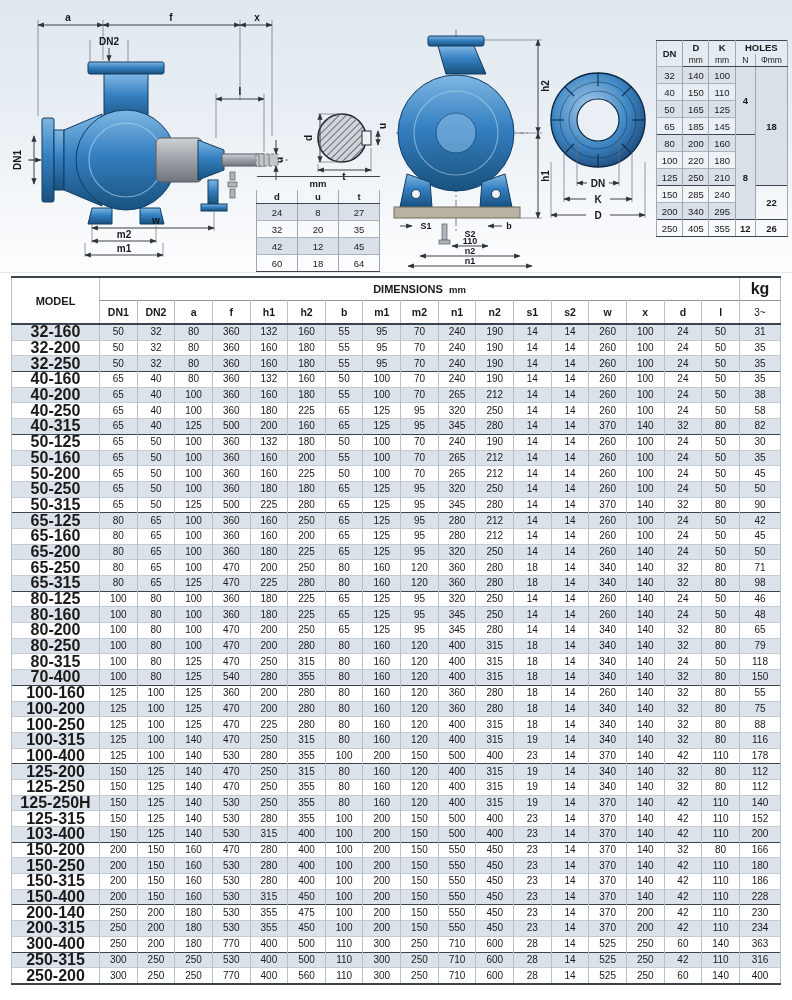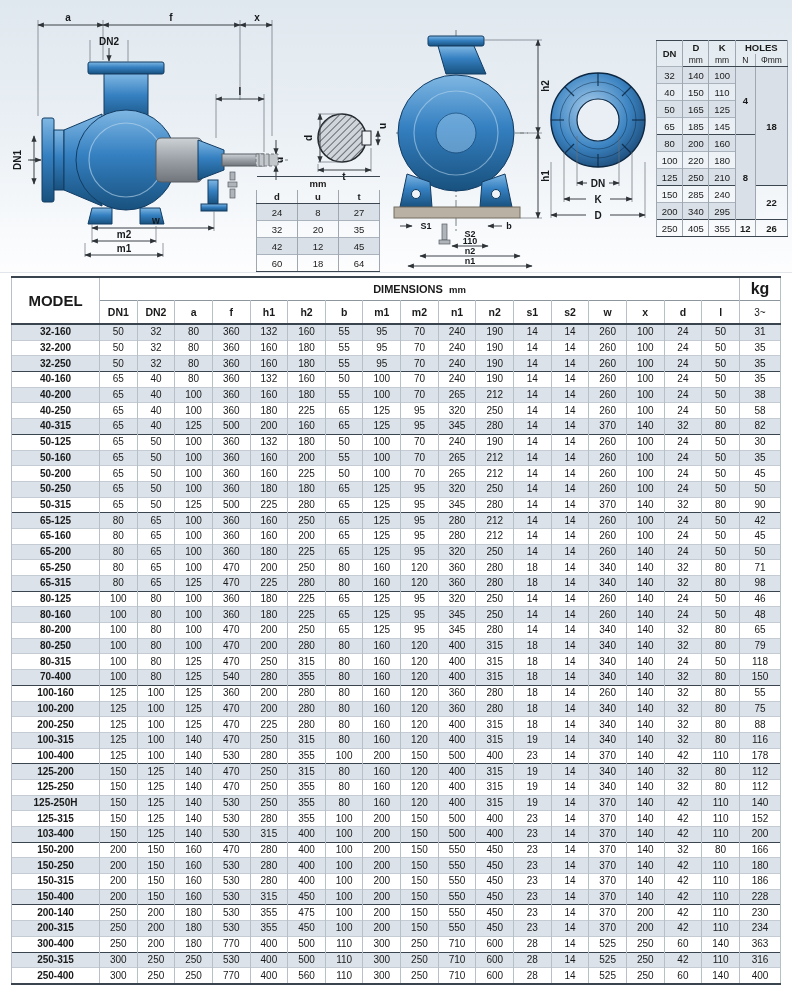--- a/index.html
+++ b/index.html
@@ -38,29 +38,29 @@
 
   
   .main-wrap { position:absolute; left:11px; top:276px; width:770px; }
   .dim-table { border-collapse:collapse; table-layout:fixed; width:770px; }
   .dim-table col.c-model { width:88px; }
   .dim-table col.c-kg { width:41px; }
   .dim-table th, .dim-table td { text-align:center; padding:0; border-left:1px solid #b7bfc7; border-right:1px solid #b7bfc7; }
   .dim-table thead th { font-weight:bold; font-size:10.5px;text-align:center; }
   .dim-table thead tr:first-child th { border-top:2.5px solid #39444e; height:22px; }
   .dim-table thead tr:last-child th { height:22px; border-bottom:2px solid #39444e; border-top:1px solid #8d959d; }
-  .dim-table th.model-h { border-bottom:2px solid #39444e; font-size:15px; }
+  .dim-table th.model-h { border-bottom:2px solid #39444e; font-size:11px; }
   .dim-table th.dims-h { font-size:11px; }
   .dim-table th.dims-h .unit { font-weight:bold; font-size:9.5px; }
   .dim-table th.kg-h { font-size:16px; }
   .dim-table th.kg-sub { font-weight:normal; font-size:10px; }
   .dim-table tbody td { font-size:10px; height:14.7px; line-height:14px; border-top:1px solid #c4cbd2; }
   .dim-table tbody tr.stripe td { background:#dbe2e9; }
   .dim-table tbody tr.gstart td { border-top:1.8px solid #39444e; }
-  .dim-table tbody td.model { font-weight:bold; font-size:10px; }
+  .dim-table tbody td.model { font-weight:bold; font-size:16px; }
   .dim-table tbody td.kg { font-weight:normal; }
   .dim-table tbody tr:last-child td { border-bottom:2.5px solid #39444e; }
 </style>
 </head>
 <body>
 
 <div class="page">
 
   <div class="top-panel">
 
@@ -951,21 +951,21 @@
             <td>280</td>
             <td>18</td>
             <td>14</td>
             <td>340</td>
             <td>140</td>
             <td>32</td>
             <td>80</td>
             <td class="kg">75</td>
           </tr>
           <tr>
-            <td class="model">200-250</td>
+            <td class="model">100-250</td>
             <td>125</td>
             <td>100</td>
             <td>125</td>
             <td>470</td>
             <td>225</td>
             <td>280</td>
             <td>80</td>
             <td>160</td>
             <td>120</td>
             <td>400</td>
@@ -1287,21 +1287,21 @@
             <td>600</td>
             <td>28</td>
             <td>14</td>
             <td>525</td>
             <td>250</td>
             <td>42</td>
             <td>110</td>
             <td class="kg">316</td>
           </tr>
           <tr>
-            <td class="model">250-400</td>
+            <td class="model">250-200</td>
             <td>300</td>
             <td>250</td>
             <td>250</td>
             <td>770</td>
             <td>400</td>
             <td>560</td>
             <td>110</td>
             <td>300</td>
             <td>250</td>
             <td>710</td>

